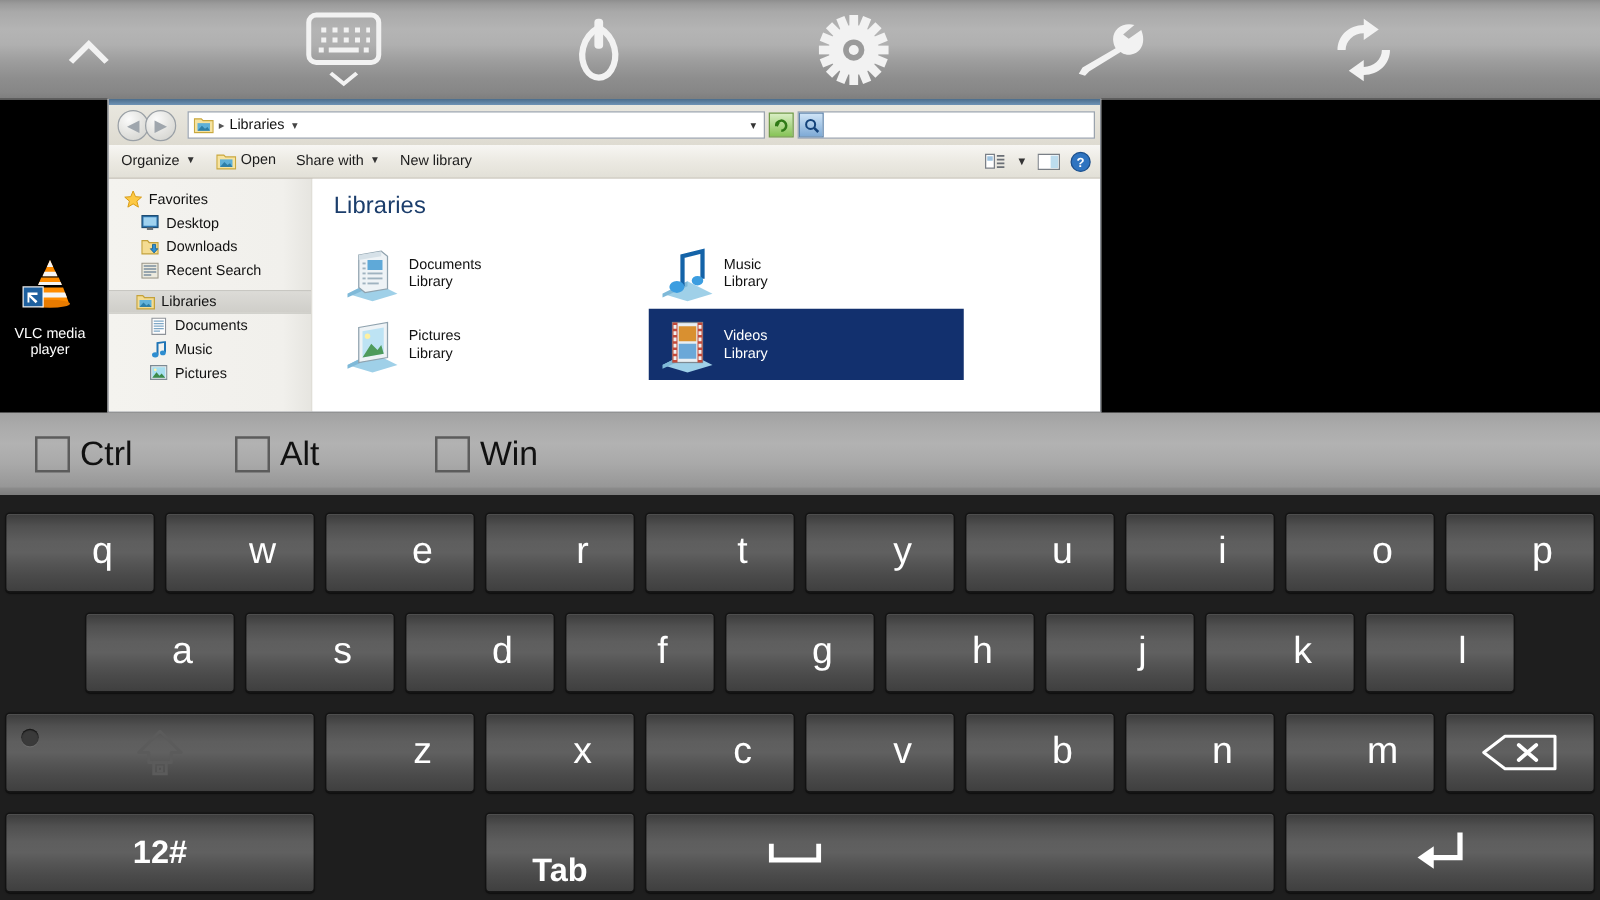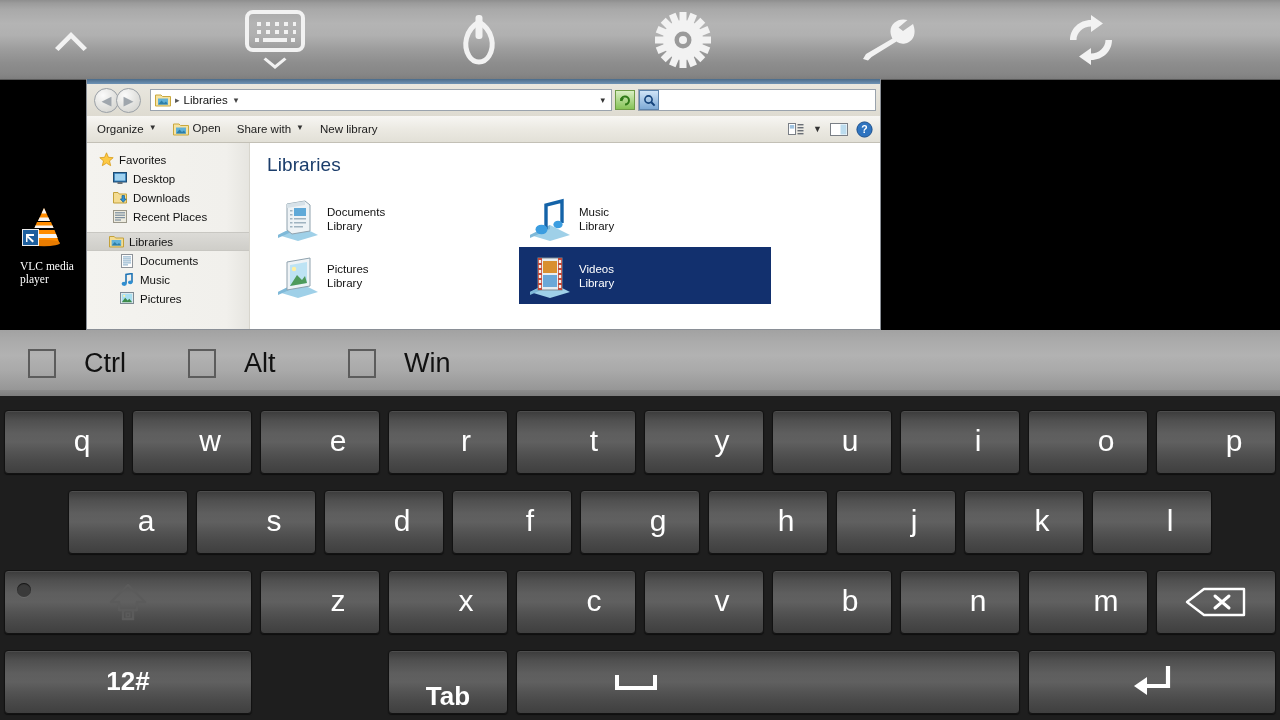--- a/index.html
+++ b/index.html
@@ -27,22 +27,22 @@
   }
   .tb-btn svg { display: block; }
   .ic-white { fill: #f2f2f2; }
 
   
   #desktop {
     position: absolute; left: 0; top: 80px; width: 1280px; height: 250px;
     background: #000;
   }
   #vlc-icon {
-    position: absolute; left: 20px; top: 125px; width: 70px;
-    cursor: pointer; font-family: Liberation Serif, serif;
+    position: absolute; left: 5px; top: 125px; width: 70px;
+    text-align: center; cursor: pointer;
   }
   #vlc-icon .vlabel {
     color: #ffffff; font-size: 11.5px; line-height: 13px;
     margin-top: 3px; text-shadow: 0 1px 1px #000;
   }
 
   
   #explorer {
     position: absolute; left: 86px; top: 79px;
     width: 795px; height: 251px;
@@ -159,21 +159,21 @@
   }
   #modbar::after {
     content: ""; position: absolute; left: 0; bottom: 0; width: 100%; height: 6px;
     background: linear-gradient(to bottom, #8c8c8c, #7d7d7d);
   }
   .modgroup { display: flex; align-items: center; cursor: pointer; }
   .modbox {
     width: 28px; height: 29px; border: 2px solid #5c5c5c;
     background: transparent; flex: 0 0 28px;
   }
-  .modlabel { font-size: 27px; color: #111; margin-left: 28px; font-weight: normal; }
+  .modlabel { font-size: 27px; color: #111; margin-left: 8px; font-weight: normal; }
 
   
   #keyboard {
     position: absolute; left: 0; top: 396px; width: 1280px; height: 324px;
     background: #1e1e1e;
   }
   .key {
     position: relative;
     border-radius: 4px;
     border: 1px solid #121212;
@@ -435,21 +435,21 @@
             <svg width="14" height="13" viewBox="0 0 14 13">
               <rect x="0.5" y="0.5" width="13" height="12" fill="#eceade" stroke="#9a9789"></rect>
               <g fill="#7b8e9e">
                 <rect x="2" y="2.2" width="10" height="1.2"></rect>
                   <rect x="2" y="4.6" width="10" height="1.2"></rect>
                 <rect x="2" y="7" width="10" height="1.2"></rect>
                   <rect x="2" y="9.4" width="6" height="1.2"></rect>
               </g>
             </svg>
           </span>
-          <span>Recent Places</span>
+          <span>Recent Search</span>
         </div>
 
         <div style="height:6px"></div>
 
         <div class="navitem sel">
           <span class="nic" style="margin-left:10px">
             <svg width="15" height="13" viewBox="0 0 15 13">
               <path d="M0.5 1.5 L5.2 1.5 L6.6 3 L14.5 3 L14.5 12 L0.5 12 Z" fill="#f4dc92" stroke="#c3a13a"></path>
               <rect x="2.6" y="5" width="9.6" height="5.6" fill="#62b2da"></rect>
               <path d="M2.6 10.6 L5.8 7 L8.2 9.4 L10 8 L12.2 10.6 Z" fill="#2e7fa8"></path>

